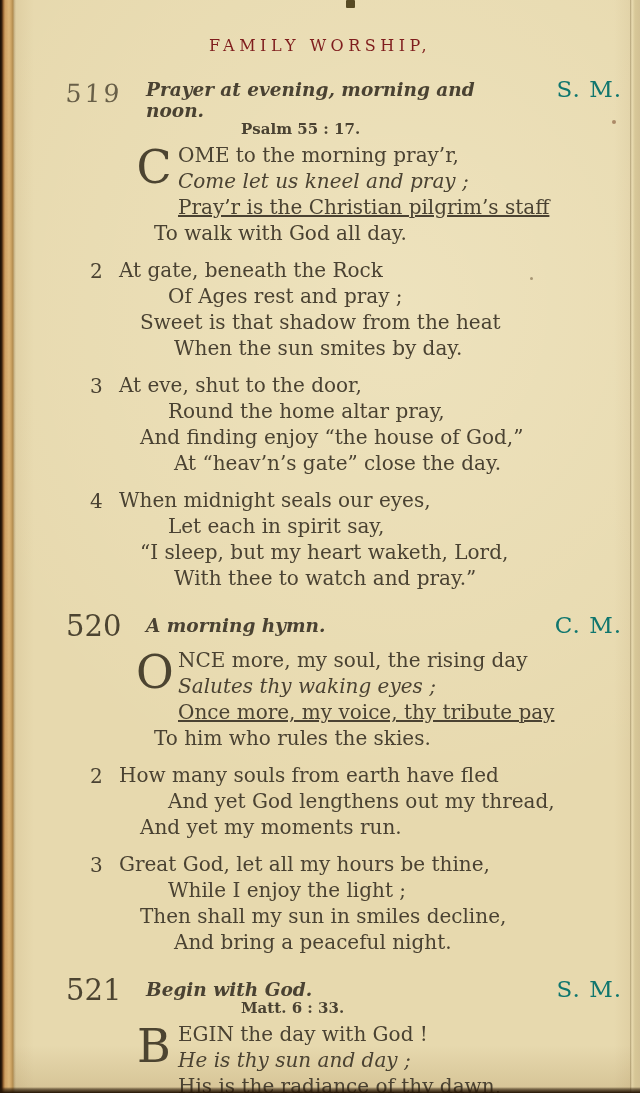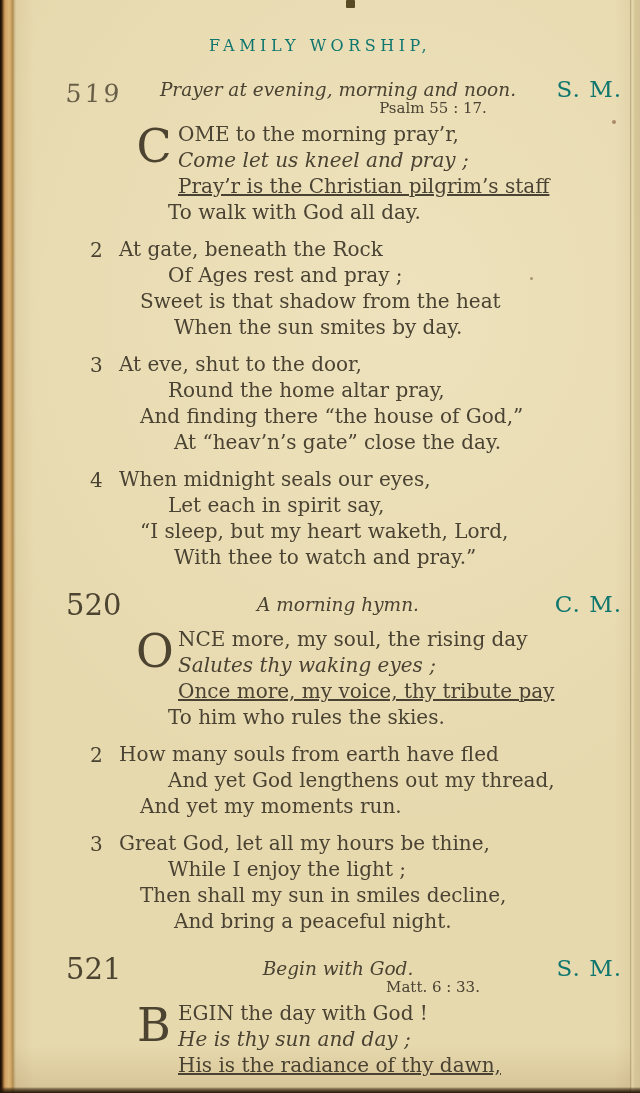--- a/index.html
+++ b/index.html
@@ -30,44 +30,44 @@
     background:linear-gradient(to bottom, rgba(45,28,10,0) 0px, rgba(45,28,10,0.55) 2px, #241505 6px);
   }
   .ink-mark{position:absolute;left:346px;top:0;width:9px;height:8px;background:#574a24;border-radius:1px;z-index:5;}
   .speck-1{position:absolute;left:612px;top:120px;width:4px;height:4px;background:rgba(120,70,40,0.55);border-radius:50%;}
   .speck-2{position:absolute;left:530px;top:277px;width:3px;height:3px;background:rgba(100,80,50,0.5);border-radius:50%;}
 
   .content{position:absolute;left:18px;top:0;width:604px;z-index:2;}
 
   .page-header{
     margin-top:36px;text-align:center;
-    font-size:16px;letter-spacing:4.5px;color:#0f766e;white-space:nowrap;
+    font-size:16px;letter-spacing:4.5px;color:#7f1d1d;white-space:nowrap;
   }
 
   .hymn-head{
     display:grid;grid-template-columns:80px 1fr 92px;
     align-items:start;margin:20px 0 4px 48px;padding-right:0;
   }
   .hymn-number{font-size:29px;line-height:1.1;color:#4c4431;}
   .hymn-number.worn{font-size:25px;letter-spacing:3px;opacity:0.82;transform:skewX(-3deg) translateY(5px);}
-  .hymn-center{text-align:center;}
+  .hymn-center{font-weight:bold;}
   .hymn-title{font-style:italic;font-size:18.5px;padding-top:4px;}
   .hymn-scripture{font-size:15px;transform:translateX(95px);margin-top:-1px;}
   .hymn-meter{font-size:23px;text-align:right;white-space:nowrap;letter-spacing:1px;padding-top:1px;color:#0f766e;}
 
   .stanza{position:relative;margin:0 0 11px 0;padding-left:98px;font-size:20px;line-height:26px;}
   .stanza-number{position:absolute;left:72px;top:1px;}
   .line{white-space:nowrap;}
   .stanza.numbered .line:nth-child(2){margin-left:3px;}
   .stanza.numbered .line:nth-child(3){margin-left:52px;}
   .stanza.numbered .line:nth-child(4){margin-left:24px;}
   .stanza.numbered .line:nth-child(5){margin-left:58px;}
   .stanza.dropped .line:nth-child(3){margin-left:24px;font-style:italic;}
   .stanza.dropped .line:nth-child(4){margin-left:0px;text-decoration:underline;}
-  .stanza.dropped .line:nth-child(5){margin-left:52px;}
+  .stanza.dropped .line:nth-child(5){margin-left:38px;}
   .dropcap{
     float:left;width:36px;height:50px;margin:3px 6px 0 20px;
     font-size:46px;line-height:44px;text-align:center;color:#4c4431;
   }
 </style>
 </head>
 <body>
 
 <div class="binding"></div>
 <div class="right-edge"></div>
@@ -99,21 +99,21 @@
           <span class="stanza-number">2</span>
           <div class="line">At gate, beneath the Rock</div>
           <div class="line">Of Ages rest and pray ;</div>
           <div class="line">Sweet is that shadow from the heat</div>
           <div class="line">When the sun smites by day.</div>
         </div>
         <div class="stanza numbered">
           <span class="stanza-number">3</span>
           <div class="line">At eve, shut to the door,</div>
           <div class="line">Round the home altar pray,</div>
-          <div class="line">And finding there “the house of God,”</div>
+          <div class="line">And finding enjoy “the house of God,”</div>
           <div class="line">At “heav’n’s gate” close the day.</div>
         </div>
         <div class="stanza numbered">
           <span class="stanza-number">4</span>
           <div class="line">When midnight seals our eyes,</div>
           <div class="line">Let each in spirit say,</div>
           <div class="line">“I sleep, but my heart waketh, Lord,</div>
           <div class="line">With thee to watch and pray.”</div>
         </div>
       </section>

